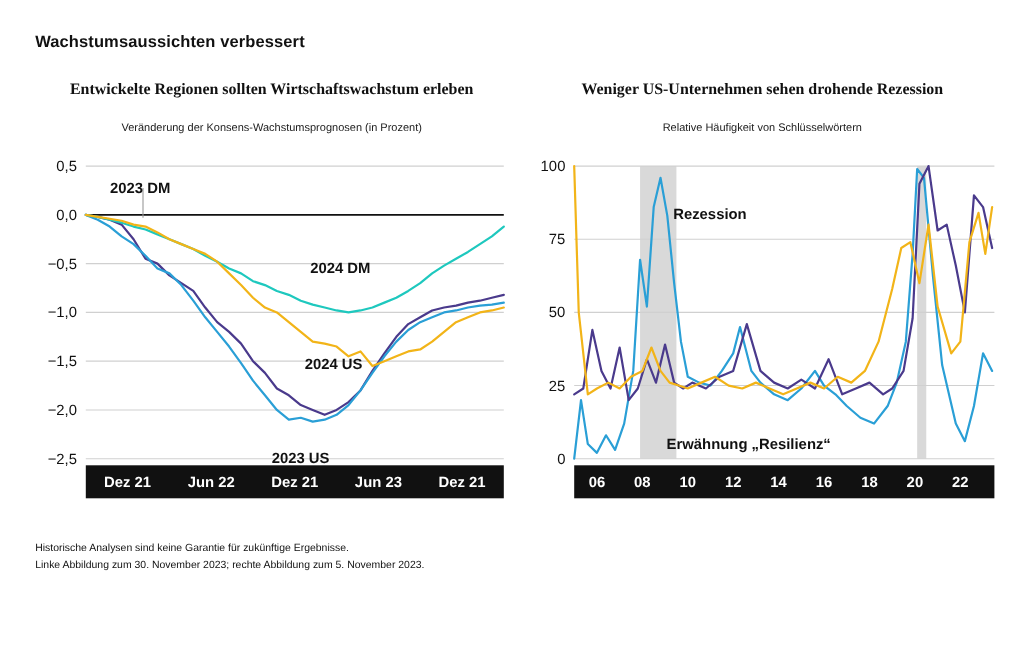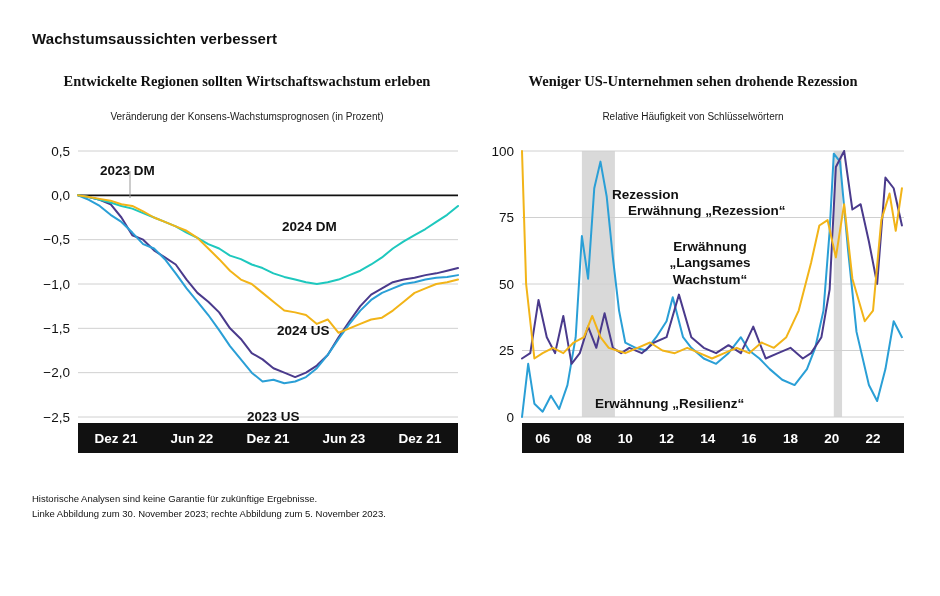--- a/index.html
+++ b/index.html
@@ -88,21 +88,21 @@
           <line x1="98" y1="30" x2="98" y2="56.99333333333334" stroke="#999999" stroke-width="1"></line>
           <rect x="46" y="282" width="380" height="30" fill="#111111"></rect>
           <text x="84" y="302" text-anchor="middle" class="axis-band-text">Dez 21</text>
           <text x="160" y="302" text-anchor="middle" class="axis-band-text">Jun 22</text>
           <text x="236" y="302" text-anchor="middle" class="axis-band-text">Dez 21</text>
           <text x="312" y="302" text-anchor="middle" class="axis-band-text">Jun 23</text>
           <text x="388" y="302" text-anchor="middle" class="axis-band-text">Dez 21</text>
         </svg>
 
       <div class="series-label" style="left:68px;top:22px;">2023 DM</div>
-      <div class="series-label" style="left:250px;top:78px;text-align:center;">2024 DM</div>
+      <div class="series-label" style="left:250px;top:95px;text-align:center;">2024 DM</div>
       <div class="series-label" style="left:245px;top:182px;">2024 US</div>
       <div class="series-label" style="left:215px;top:268px;text-align:center;">2023 US</div>
     </div>
   </div>
 
   <div class="panel right">
     <div class="panel-title">Weniger US-Unternehmen sehen drohende Rezession</div>
     <div class="panel-sub">Relative Häufigkeit von Schlüsselwörtern</div>
 
     <div class="plot-wrap">
@@ -128,23 +128,21 @@
           <text x="147.24324324324323" y="302" text-anchor="middle" class="axis-band-text">10</text>
           <text x="188.54054054054055" y="302" text-anchor="middle" class="axis-band-text">12</text>
           <text x="229.83783783783784" y="302" text-anchor="middle" class="axis-band-text">14</text>
           <text x="271.13513513513516" y="302" text-anchor="middle" class="axis-band-text">16</text>
           <text x="312.43243243243245" y="302" text-anchor="middle" class="axis-band-text">18</text>
           <text x="353.72972972972974" y="302" text-anchor="middle" class="axis-band-text">20</text>
           <text x="395.02702702702703" y="302" text-anchor="middle" class="axis-band-text">22</text>
         </svg>
 
       <div class="series-label" style="left:134px;top:26px;margin-top:20px;">Rezession</div>
-      <div class="series-label" style="left:150px;top:62px;">Erwähnung „Rezession“</div>
-      <div class="series-label multi" style="left:172px;top:98px;width:120px;">Erwähnung „Langsames Wachstum“</div>
-      <div class="series-label" style="left:117px;top:255px;">Erwähnung „Resilienz“</div>
+      <div class="series-label" style="left:128px;top:255px;">Erwähnung „Resilienz“</div>
     </div>
   </div>
 
   <div class="footnotes">
     <div class="bold">Historische Analysen sind keine Garantie für zukünftige Ergebnisse.</div>
     <div>Linke Abbildung zum 30. November 2023; rechte Abbildung zum 5. November 2023.</div>
   </div>
 
 </div>
 

